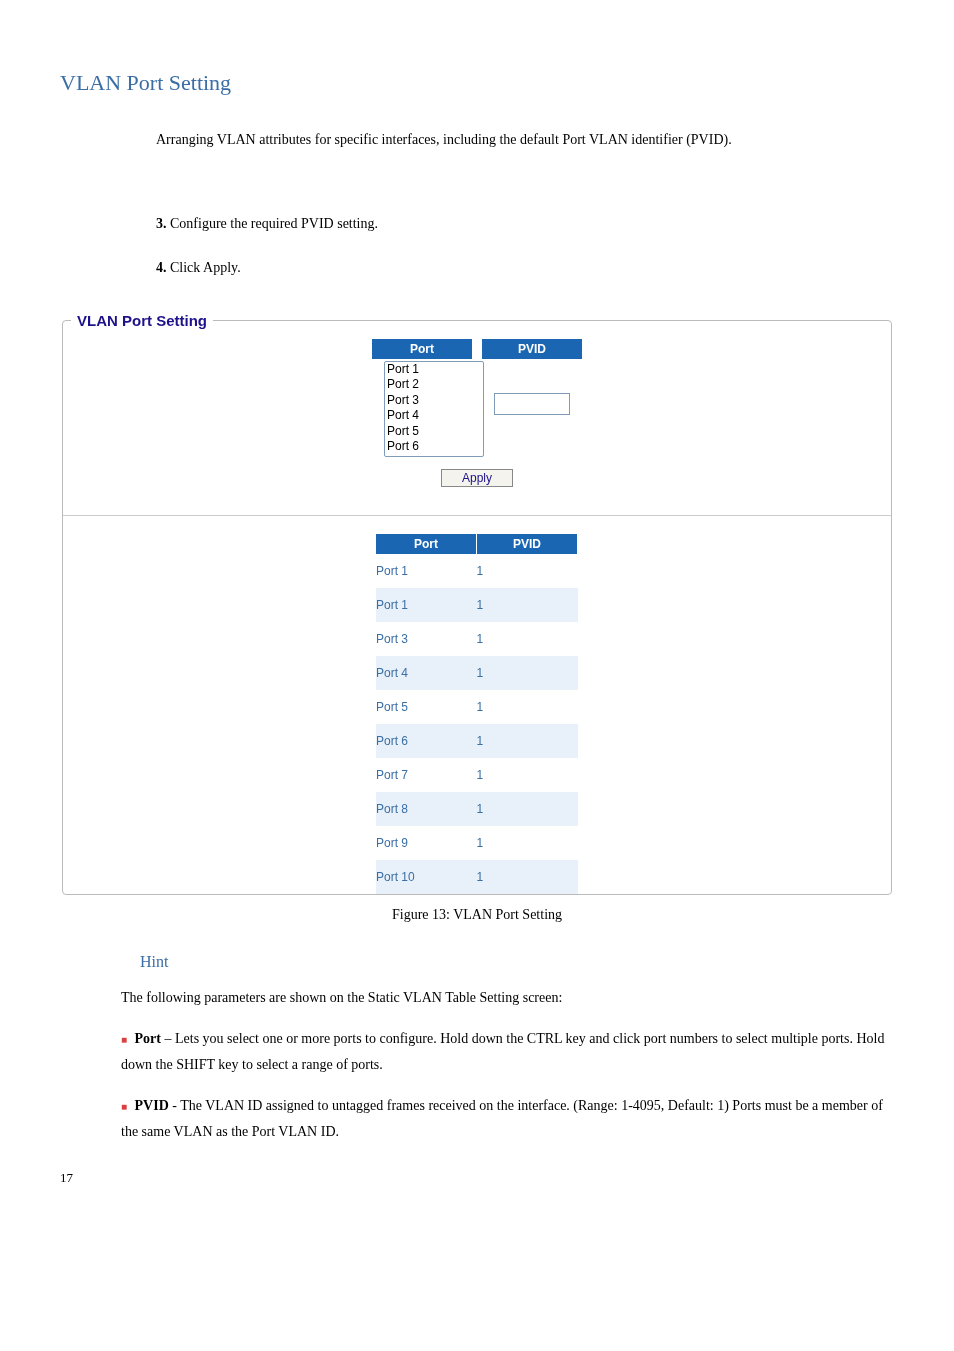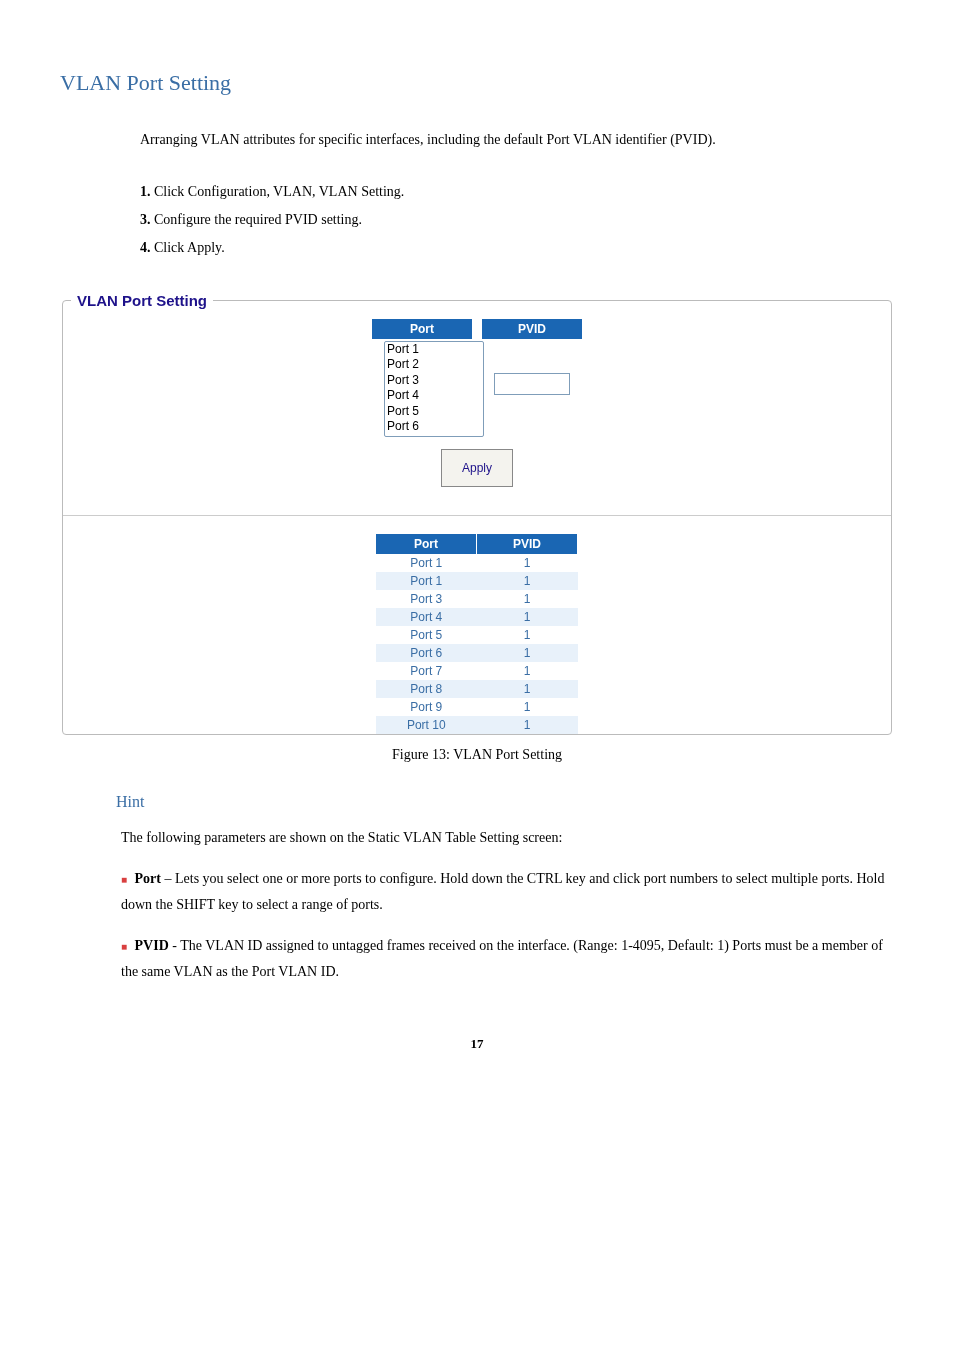--- a/index.html
+++ b/index.html
@@ -17,21 +17,21 @@
     font-size: 22px;
     font-weight: normal;
     margin-bottom: 30px;
   }
   .content-block {
     margin-left: 80px;
     font-size: 14px;
     line-height: 2.0;
   }
   .content-block p {
-    margin: 0;
+    margin: 16px;
   }
   .content-block .gap {
     height: 24px;
   }
   .step-num {
     font-weight: bold;
   }
 
   
   .vlan-fieldset {
@@ -93,21 +93,21 @@
     width: 70px;
     height: 18px;
     border: 1px solid #7f9db9;
     margin-top: 32px;
   }
 
   .apply-btn {
     margin-top: 12px;
     font-family: Arial, sans-serif;
     font-size: 12px;
-    padding: 11px 20px;
+    padding: 1px 20px;
     border: 1px solid #888;
     background: #f4f3ee;
     color: #1e128a;
   }
 
   .divider {
     border: none;
     border-top: 1px solid #ccc;
     margin: 18px 0 18px 0;
     width: 100%;
@@ -122,23 +122,22 @@
   }
   table.result-table th {
     background: #1a66b3;
     color: #fff;
     font-weight: bold;
     padding: 3px 0;
     width: 100px;
     border-right: 1px solid #fff;
   }
   table.result-table td {
-    text-align: center;
     color: #3a6ea5;
-    padding: 2px 0;
+    padding: 10px 0;
     width: 100px;
   }
   table.result-table tr.even td {
     background: #e8f1fa;
   }
   table.result-table tr.odd td {
     background: #fff;
   }
 
   .figure-caption {
@@ -146,51 +145,48 @@
     font-family: Georgia, serif;
     font-size: 14px;
     margin-top: 12px;
   }
 
   .hint-heading {
     font-family: Georgia, serif;
     color: #3a6ea5;
     font-size: 16px;
     margin-top: 30px;
-    margin-left: 56px;
+    margin-left: 80px;
   }
 
   .hint-body {
     margin-left: 61px;
     font-size: 14px;
     line-height: 1.9;
   }
   .bullet {
     color: #d94040;
     font-size: 10px;
     vertical-align: middle;
     margin-right: 4px;
   }
 
   .page-num {
-    text-align: center;
     font-size: 13px;
-    margin-top: 50px;
-    font-weight: bold;
+    margin-top: 24px;
   }
 </style>
 </head>
 <body>
 
 <div class="section-title">VLAN Port Setting</div>
 
 <div class="content-block">
   <p>Arranging VLAN attributes for specific interfaces, including the default Port VLAN identifier (PVID).</p>
   <div class="gap"></div>
-  <p><span class="step-num">1.</span><span> Click Configuration, VLAN, VLAN Setting.</span></p>
   <p><span class="step-num">3.</span><span> Configure the required PVID setting.</span></p>
   <p><span class="step-num">4.</span><span> Click Apply.</span></p>
 </div>
 
 <fieldset class="vlan-fieldset">
   <legend class="vlan-legend">VLAN Port Setting</legend>
 
   <div class="inner-form">
     <div class="header-row">
       <div class="header-cell">Port</div>

